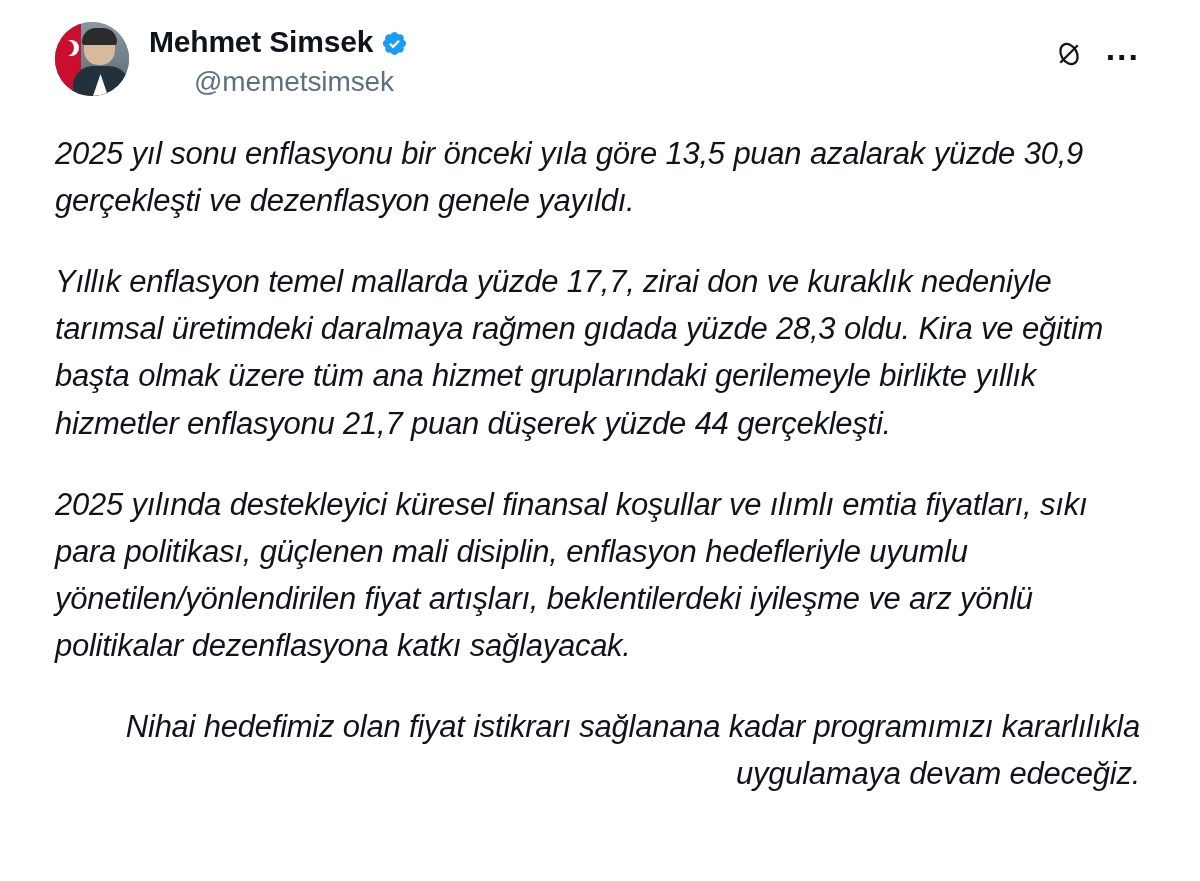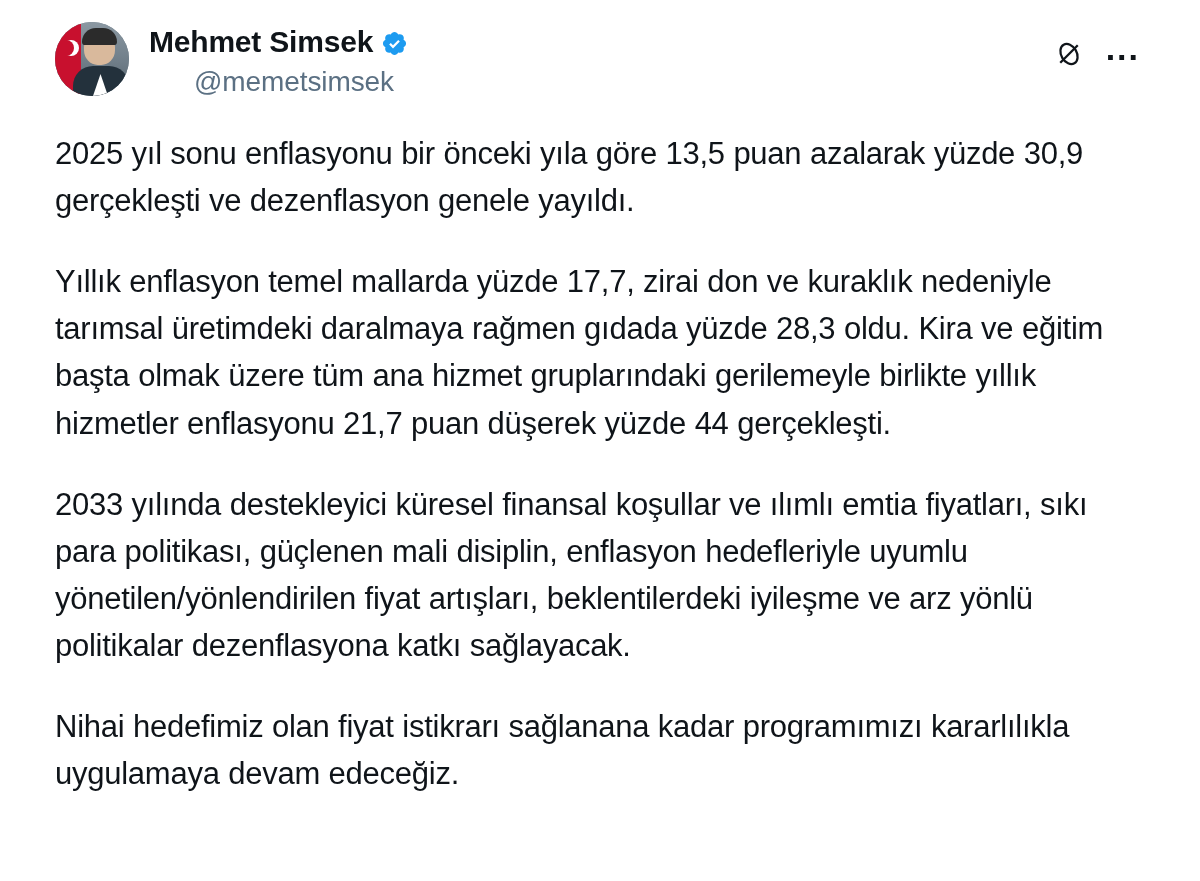--- a/index.html
+++ b/index.html
@@ -153,23 +153,25 @@
   .tweet-body {
     margin-top: 20px;
     font-size: 31px;
     line-height: 1.52;
     color: #0f1419;
     letter-spacing: -0.25px;
     word-spacing: 0.2px;
   }
   .tweet-body p {
     margin: 8px 0 34px 0;
+    font-style: italic;
   }
   .tweet-body p:last-child {
     margin-bottom: 0;
+    text-align: right;
   }
 </style>
 </head>
 <body>
 
 <div class="tweet-card">
 
   <div class="tweet-header">
 
     <div class="avatar">
@@ -203,17 +205,17 @@
           <line x1="5" y1="19" x2="19" y2="5" stroke="#0f1419" stroke-width="1.8"></line>
         </svg>
       </div>
       <div class="icon-btn more-icon">...</div>
     </div>
   </div>
 
   <div class="tweet-body">
     <p>2025 yıl sonu enflasyonu bir önceki yıla göre 13,5 puan azalarak yüzde 30,9 gerçekleşti ve dezenflasyon genele yayıldı.</p>
     <p>Yıllık enflasyon temel mallarda yüzde 17,7, zirai don ve kuraklık nedeniyle tarımsal üretimdeki daralmaya rağmen gıdada yüzde 28,3 oldu. Kira ve eğitim başta olmak üzere tüm ana hizmet gruplarındaki gerilemeyle birlikte yıllık hizmetler enflasyonu 21,7 puan düşerek yüzde 44 gerçekleşti.</p>
-    <p>2033 yılında destekleyici küresel finansal koşullar ve ılımlı emtia fiyatları, sıkı para politikası, güçlenen mali disiplin, enflasyon hedefleriyle uyumlu yönetilen/yönlendirilen fiyat artışları, beklentilerdeki iyileşme ve arz yönlü politikalar dezenflasyona katkı sağlayacak.</p>
+    <p>2025 yılında destekleyici küresel finansal koşullar ve ılımlı emtia fiyatları, sıkı para politikası, güçlenen mali disiplin, enflasyon hedefleriyle uyumlu yönetilen/yönlendirilen fiyat artışları, beklentilerdeki iyileşme ve arz yönlü politikalar dezenflasyona katkı sağlayacak.</p>
     <p>Nihai hedefimiz olan fiyat istikrarı sağlanana kadar programımızı kararlılıkla uygulamaya devam edeceğiz.</p>
   </div>
 
 </div>
 
 </body></html>

